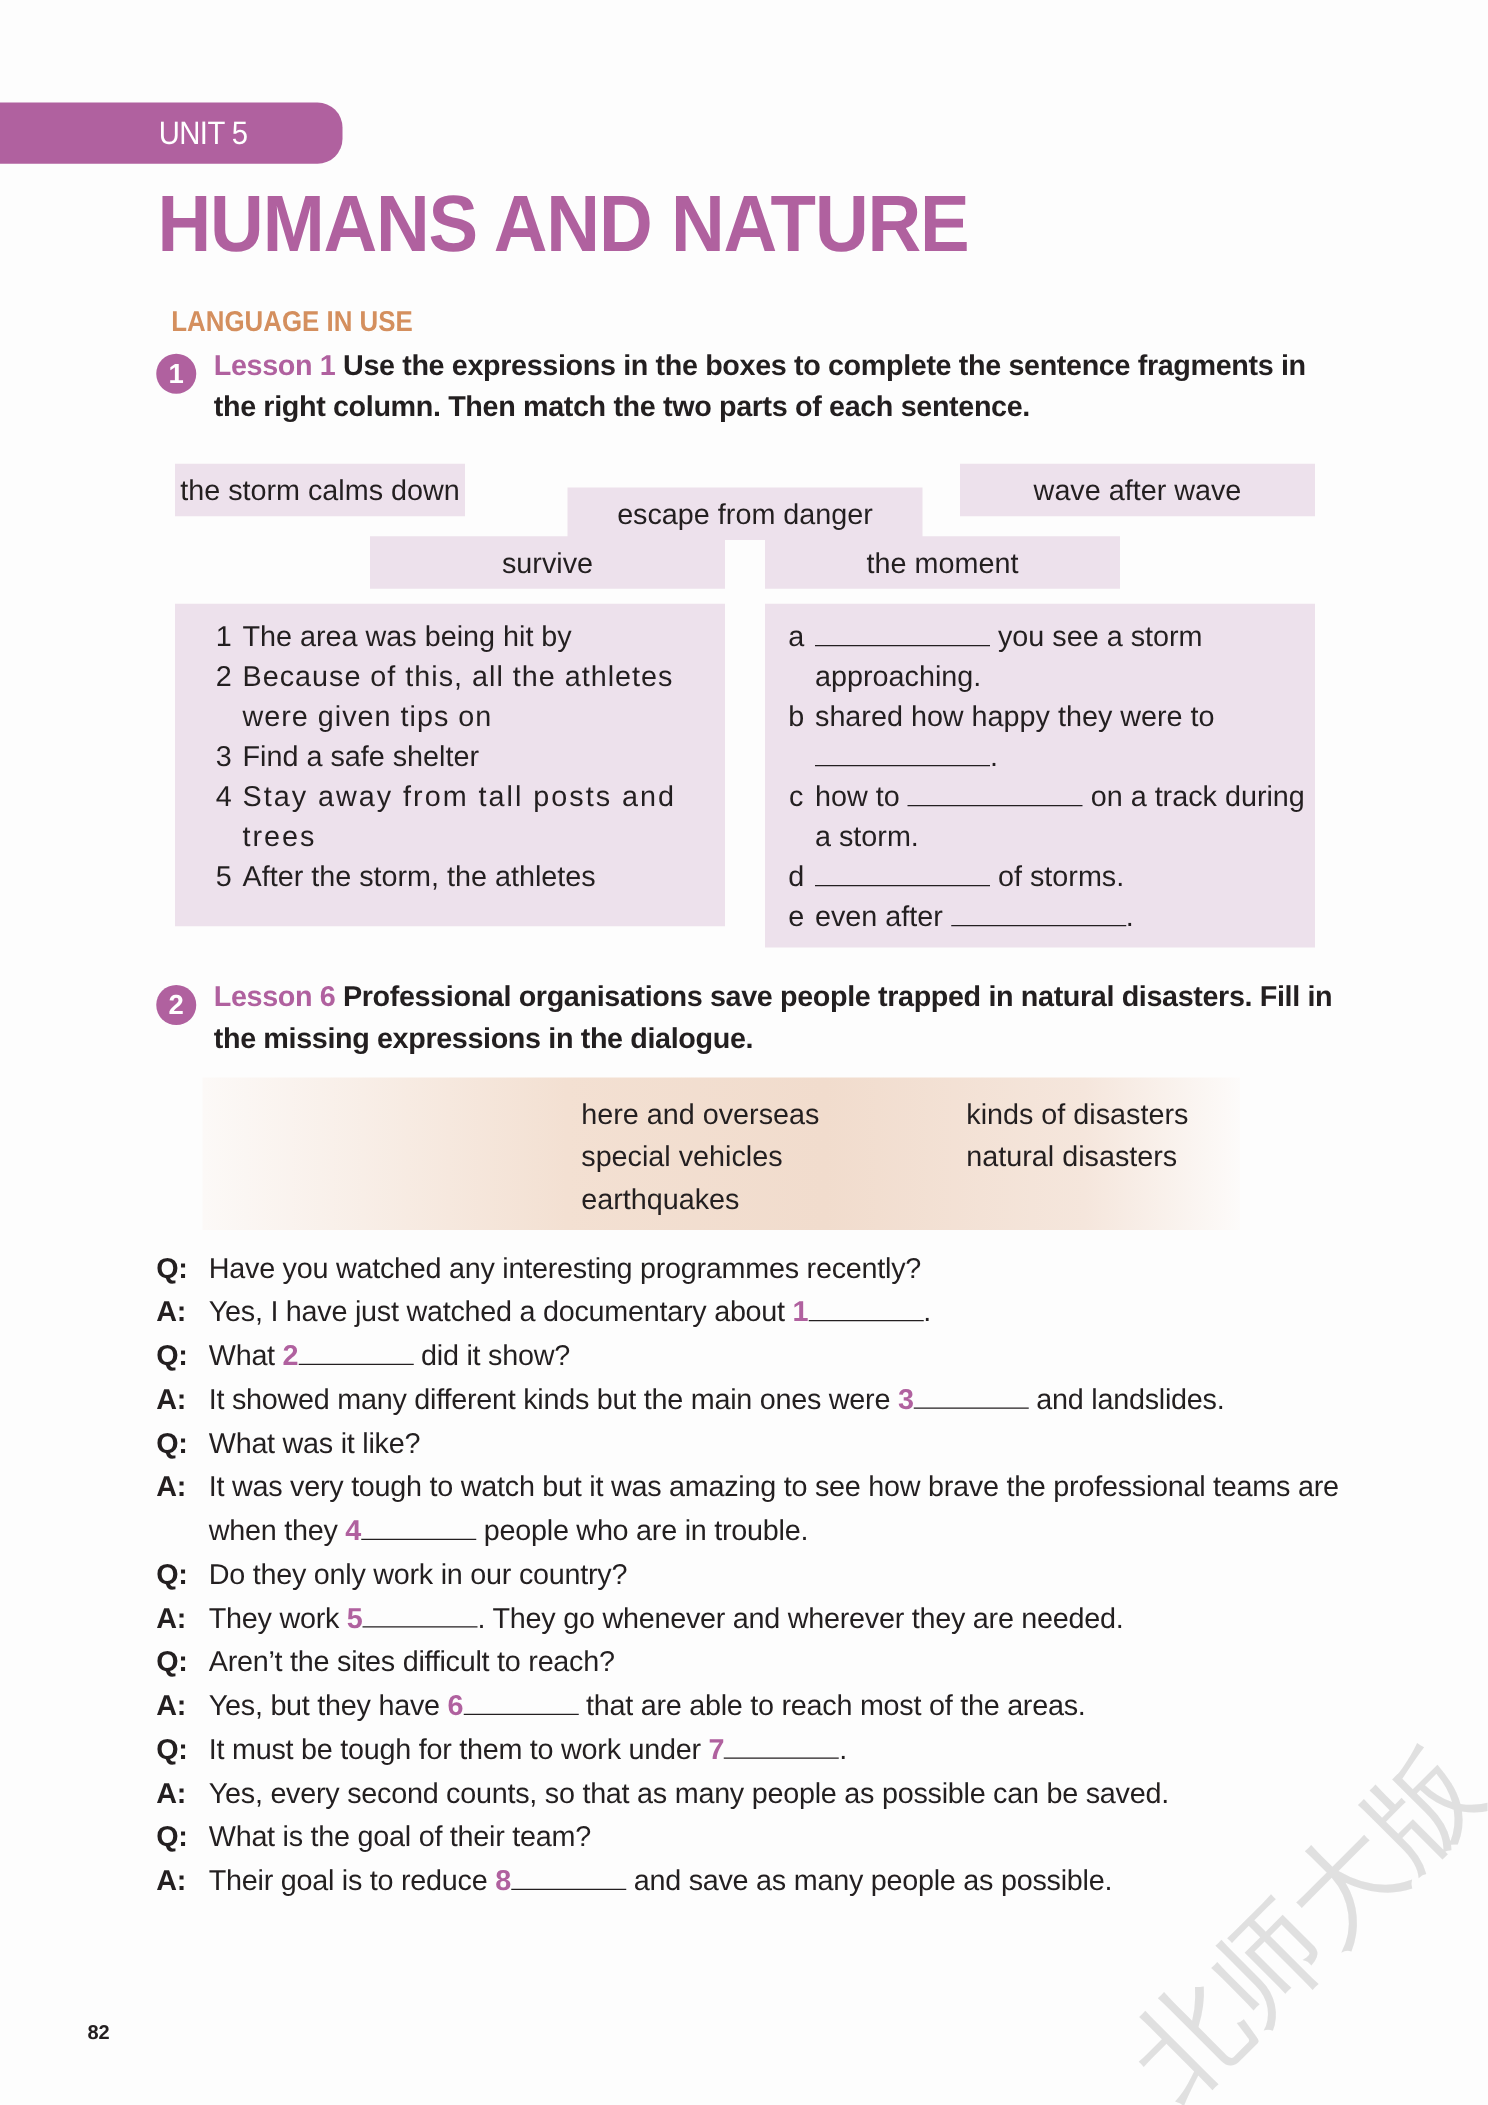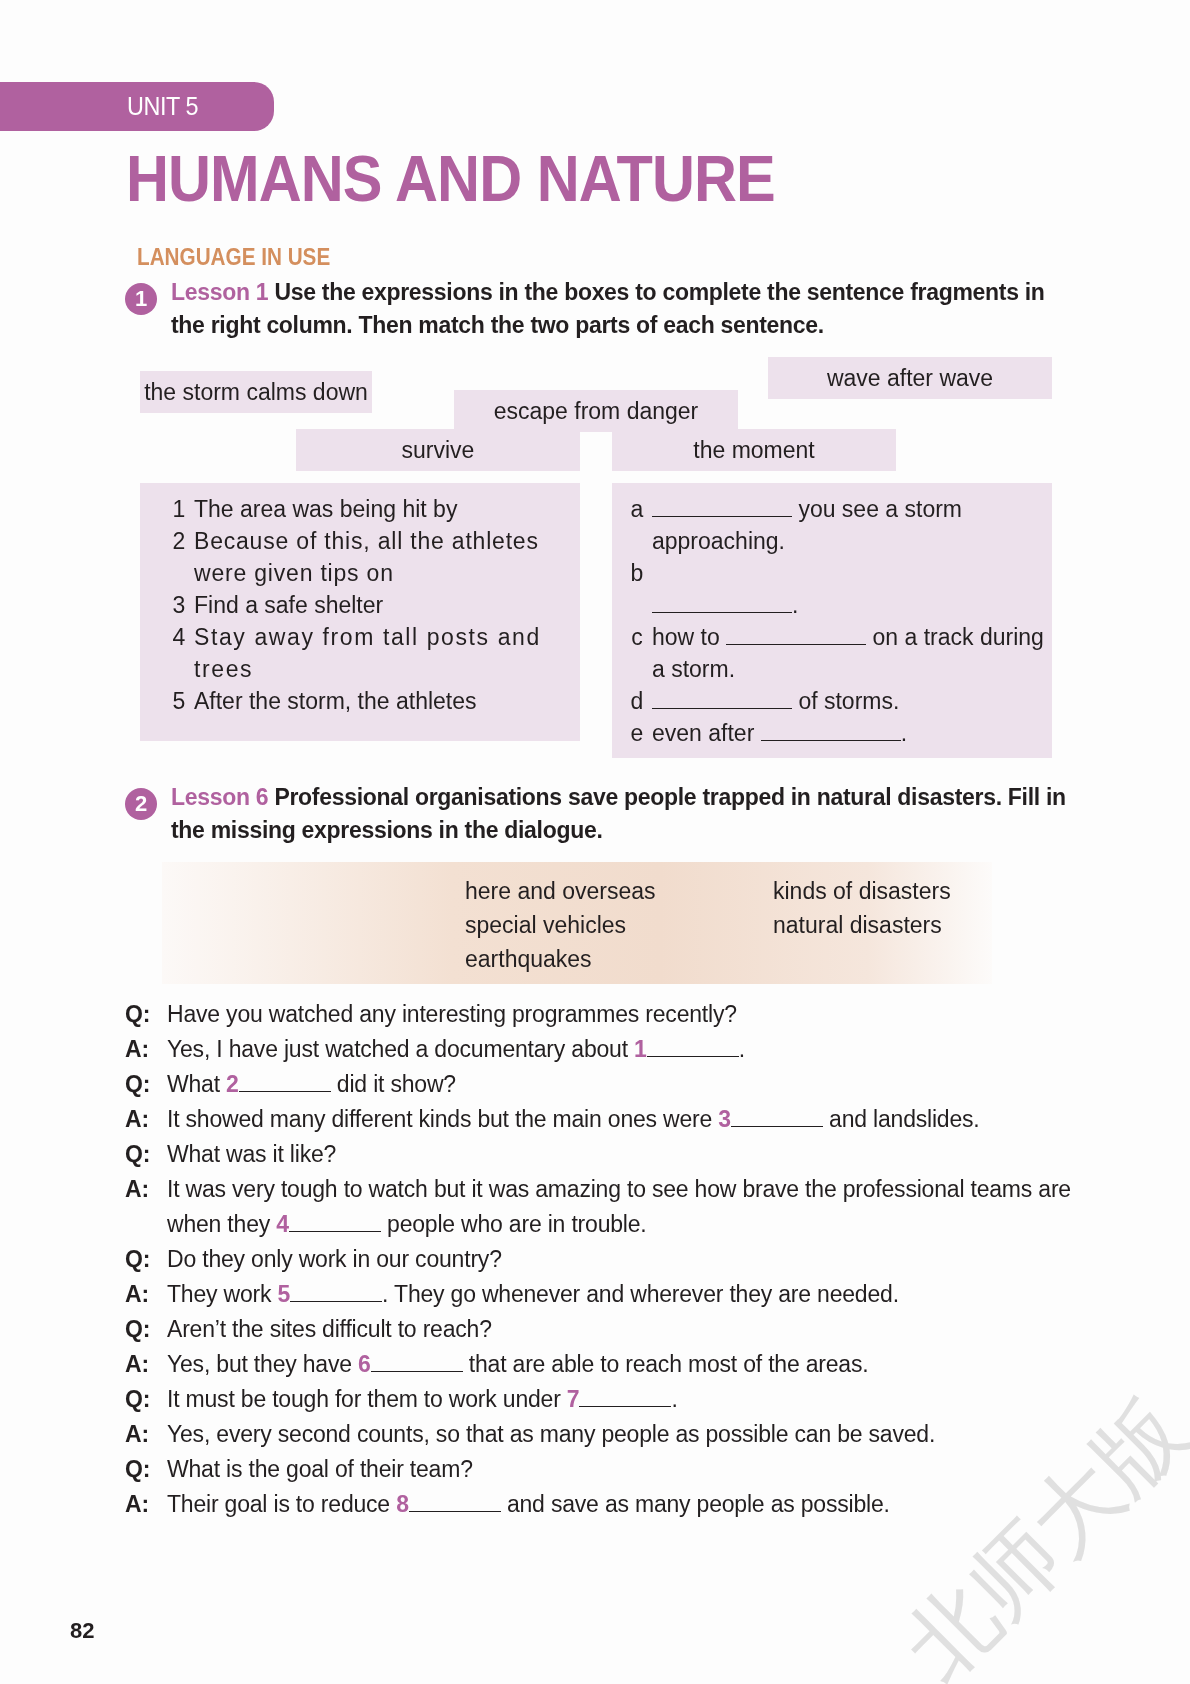--- a/index.html
+++ b/index.html
@@ -59,21 +59,21 @@
   .wb-col div { white-space: nowrap; }
   .dialogue { position: absolute; left: 125px; top: 997px; width: 960px; }
   .dl {
     display: flex; font-size: 23px; line-height: 35px; letter-spacing: -0.2px;
   }
   .dl .spk { width: 42px; flex: none; font-weight: bold; }
   .dl .line { flex: 1; }
   .dl .n { color: #b0619f; font-weight: bold; }
   .dl .blank { height: 20px; }
   .page-num {
-    position: absolute; left: 70px; top: 1618px; font-size: 22px; font-weight: bold;
+    position: absolute; left: 70px; top: 1618px; font-size: 16px; font-weight: bold;
   }
   .watermark {
     position: absolute; left: 870px; top: 1480px; font-size: 88px;
     color: rgba(200,200,200,0.55); transform: rotate(-45deg);
     font-family: "DejaVu Serif", serif; white-space: nowrap; pointer-events: none;
   }
 </style>
 </head>
 <body>
 
@@ -86,21 +86,21 @@
 <div class="ex-head" style="top:276px;">
   <div class="badge">1</div>
   <div class="ex-text">
     <span class="lesson">Lesson 1</span>
     <span>Use the expressions in the boxes to complete the sentence fragments in the right column. Then match the two parts of each sentence.</span>
   </div>
 </div>
 
 <div class="phrase" style="left:140px;top:371px;width:232px;">the storm calms down</div>
 <div class="phrase" style="left:454px;top:390px;width:284px;">escape from danger</div>
-<div class="phrase" style="left:768px;top:357px;width:284px;">wave after wave</div>
+<div class="phrase" style="left:768px;top:371px;width:284px;">wave after wave</div>
 <div class="phrase" style="left:296px;top:429px;width:284px;">survive</div>
 <div class="phrase" style="left:612px;top:429px;width:284px;">the moment</div>
 
 <div class="panel" style="left:140px;top:483px;width:440px;height:258px;padding:10px 16px 0 24px;box-sizing:border-box;">
   <div class="row">
       <span class="num">1</span>
       <span class="txt">The area was being hit by</span>
     </div>
   <div class="row">
       <span class="num">2</span>
@@ -120,21 +120,21 @@
     </div>
 </div>
 
 <div class="panel" style="left:612px;top:483px;width:440px;height:275px;padding:10px 4px 0 10px;box-sizing:border-box;">
   <div class="row">
     <span class="num">a</span>
     <span class="txt"><span class="blank" style="width:140px"></span> <span>you see a storm approaching.</span></span>
   </div>
   <div class="row">
     <span class="num">b</span>
-    <span class="txt"><br><span class="blank" style="width:140px"></span><span>.</span></span>
+    <span class="txt"><span>shared how happy they were to</span><br><span class="blank" style="width:140px"></span><span>.</span></span>
   </div>
   <div class="row">
     <span class="num">c</span>
     <span class="txt"><span>how to</span> <span class="blank" style="width:140px"></span> <span>on a track during a storm.</span></span>
   </div>
   <div class="row">
     <span class="num">d</span>
     <span class="txt"><span class="blank" style="width:140px"></span> <span>of storms.</span></span>
   </div>
   <div class="row">

